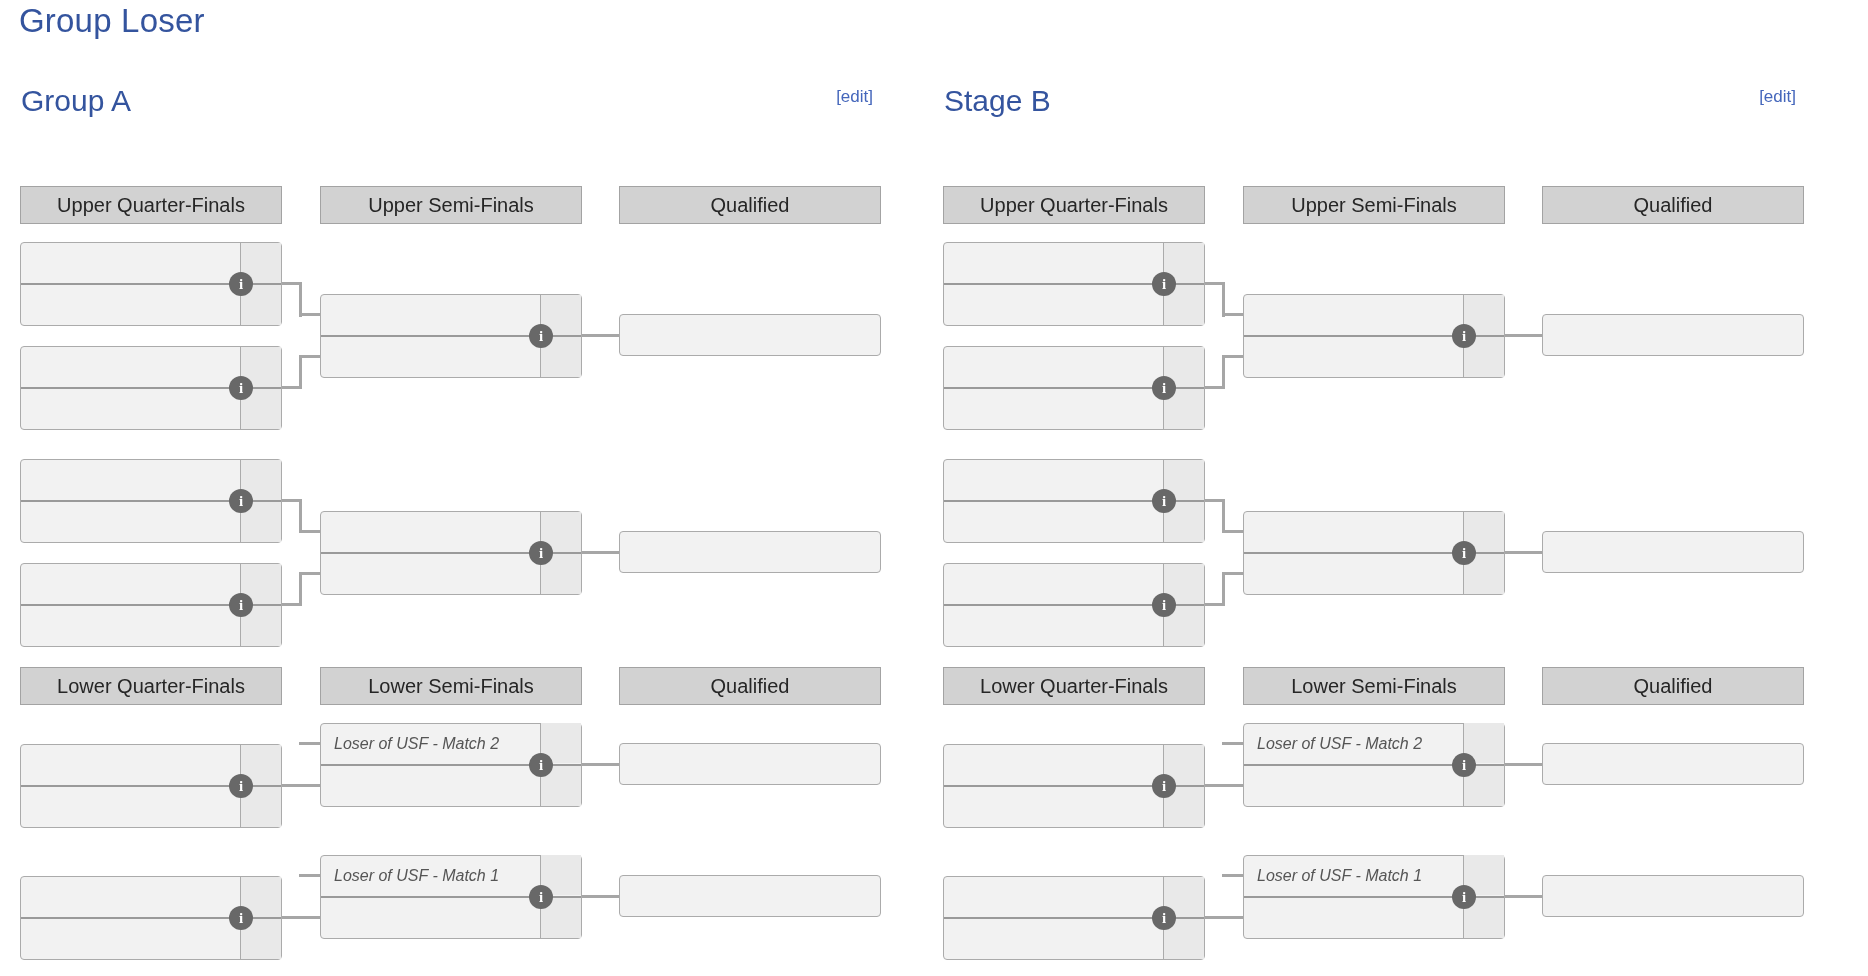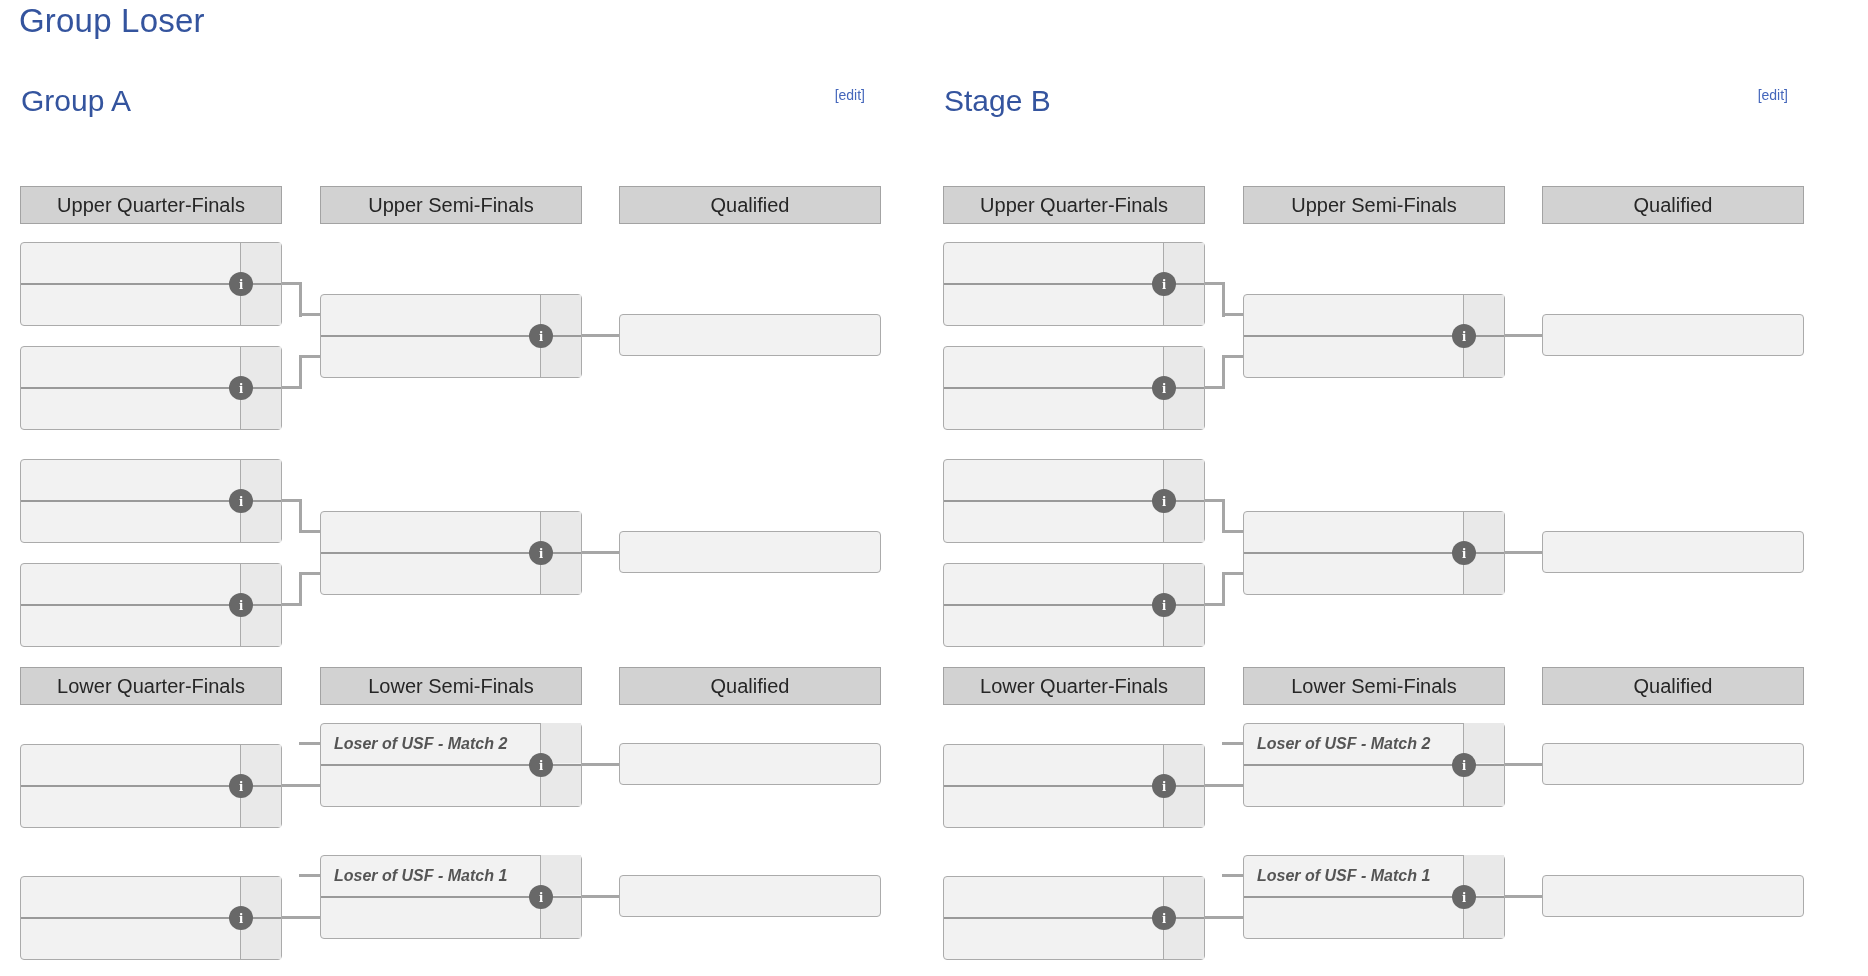--- a/index.html
+++ b/index.html
@@ -24,35 +24,35 @@
   .page-title{
     position:absolute;left:19px;top:2px;font-size:33px;font-weight:400;
     color:var(--heading-blue);margin:0;letter-spacing:0.2px;
   }
   .group{position:absolute;top:0;width:862px;height:976px;}
   .group-title{
     position:absolute;left:1px;top:84px;font-size:30px;font-weight:400;
     color:var(--heading-blue);margin:0;
   }
   .edit-link{
-    position:absolute;right:17px;top:87px;font-size:14px;color:var(--link-blue);
+    position:absolute;right:9px;top:87px;font-size:17px;color:var(--link-blue);
     text-decoration:none;cursor:pointer;
   }
   .round-header{
     position:absolute;width:262px;height:38px;box-sizing:border-box;
     background:var(--header-bg);border:1px solid var(--header-border);border-radius:0;
     font-size:20px;color:var(--header-text);text-align:center;line-height:36px;
     white-space:nowrap;overflow:hidden;
   }
   .match{
     position:absolute;width:262px;height:84px;box-sizing:border-box;
     background:var(--slot-bg);border:1px solid var(--border-color);border-radius:4px;
   }
   .slot{position:relative;height:40px;}
-  .slot.t{border-bottom:2px solid var(--divider);font-weight:bold;}
+  .slot.t{border-bottom:2px solid var(--divider);}
   .score{
     position:absolute;right:0;top:0;height:100%;width:41px;box-sizing:border-box;
     border-left:1px solid var(--border-color);background:var(--score-bg);
   }
   .note{
     display:block;font-style:italic;font-size:16px;color:var(--note-text);
     line-height:40px;padding-left:13px;white-space:nowrap;
   }
   .info{
     position:absolute;left:208px;top:29px;width:24px;height:24px;border-radius:50%;

